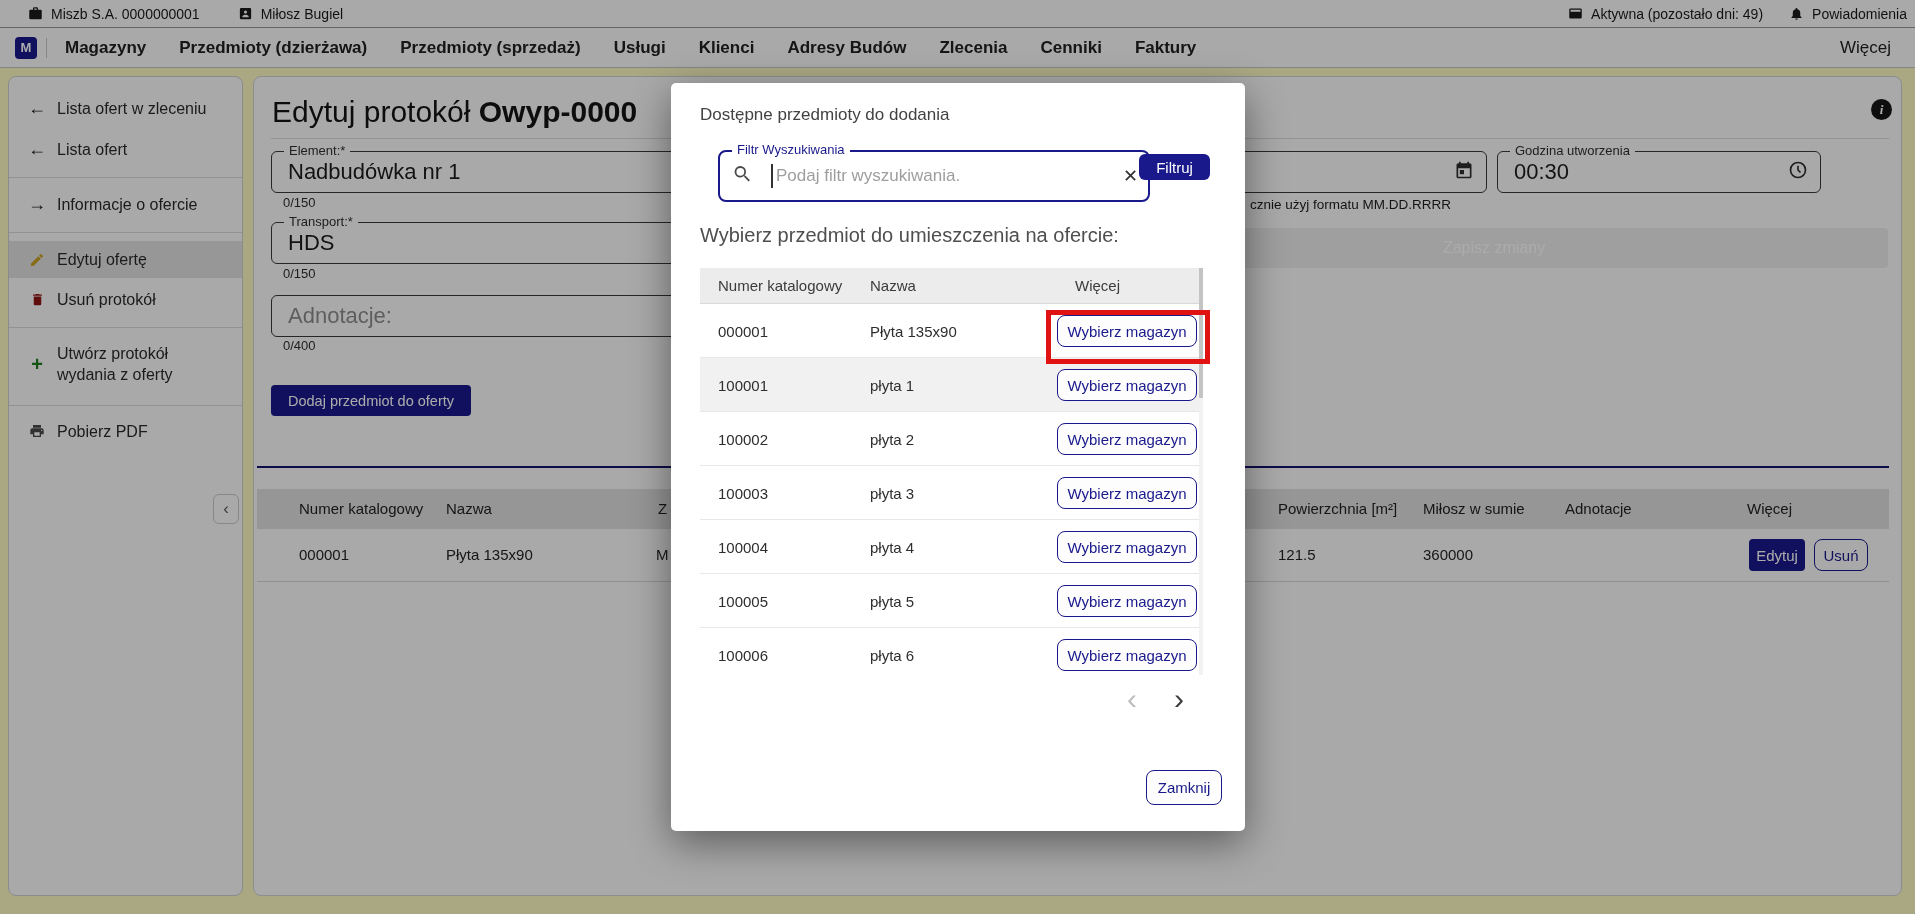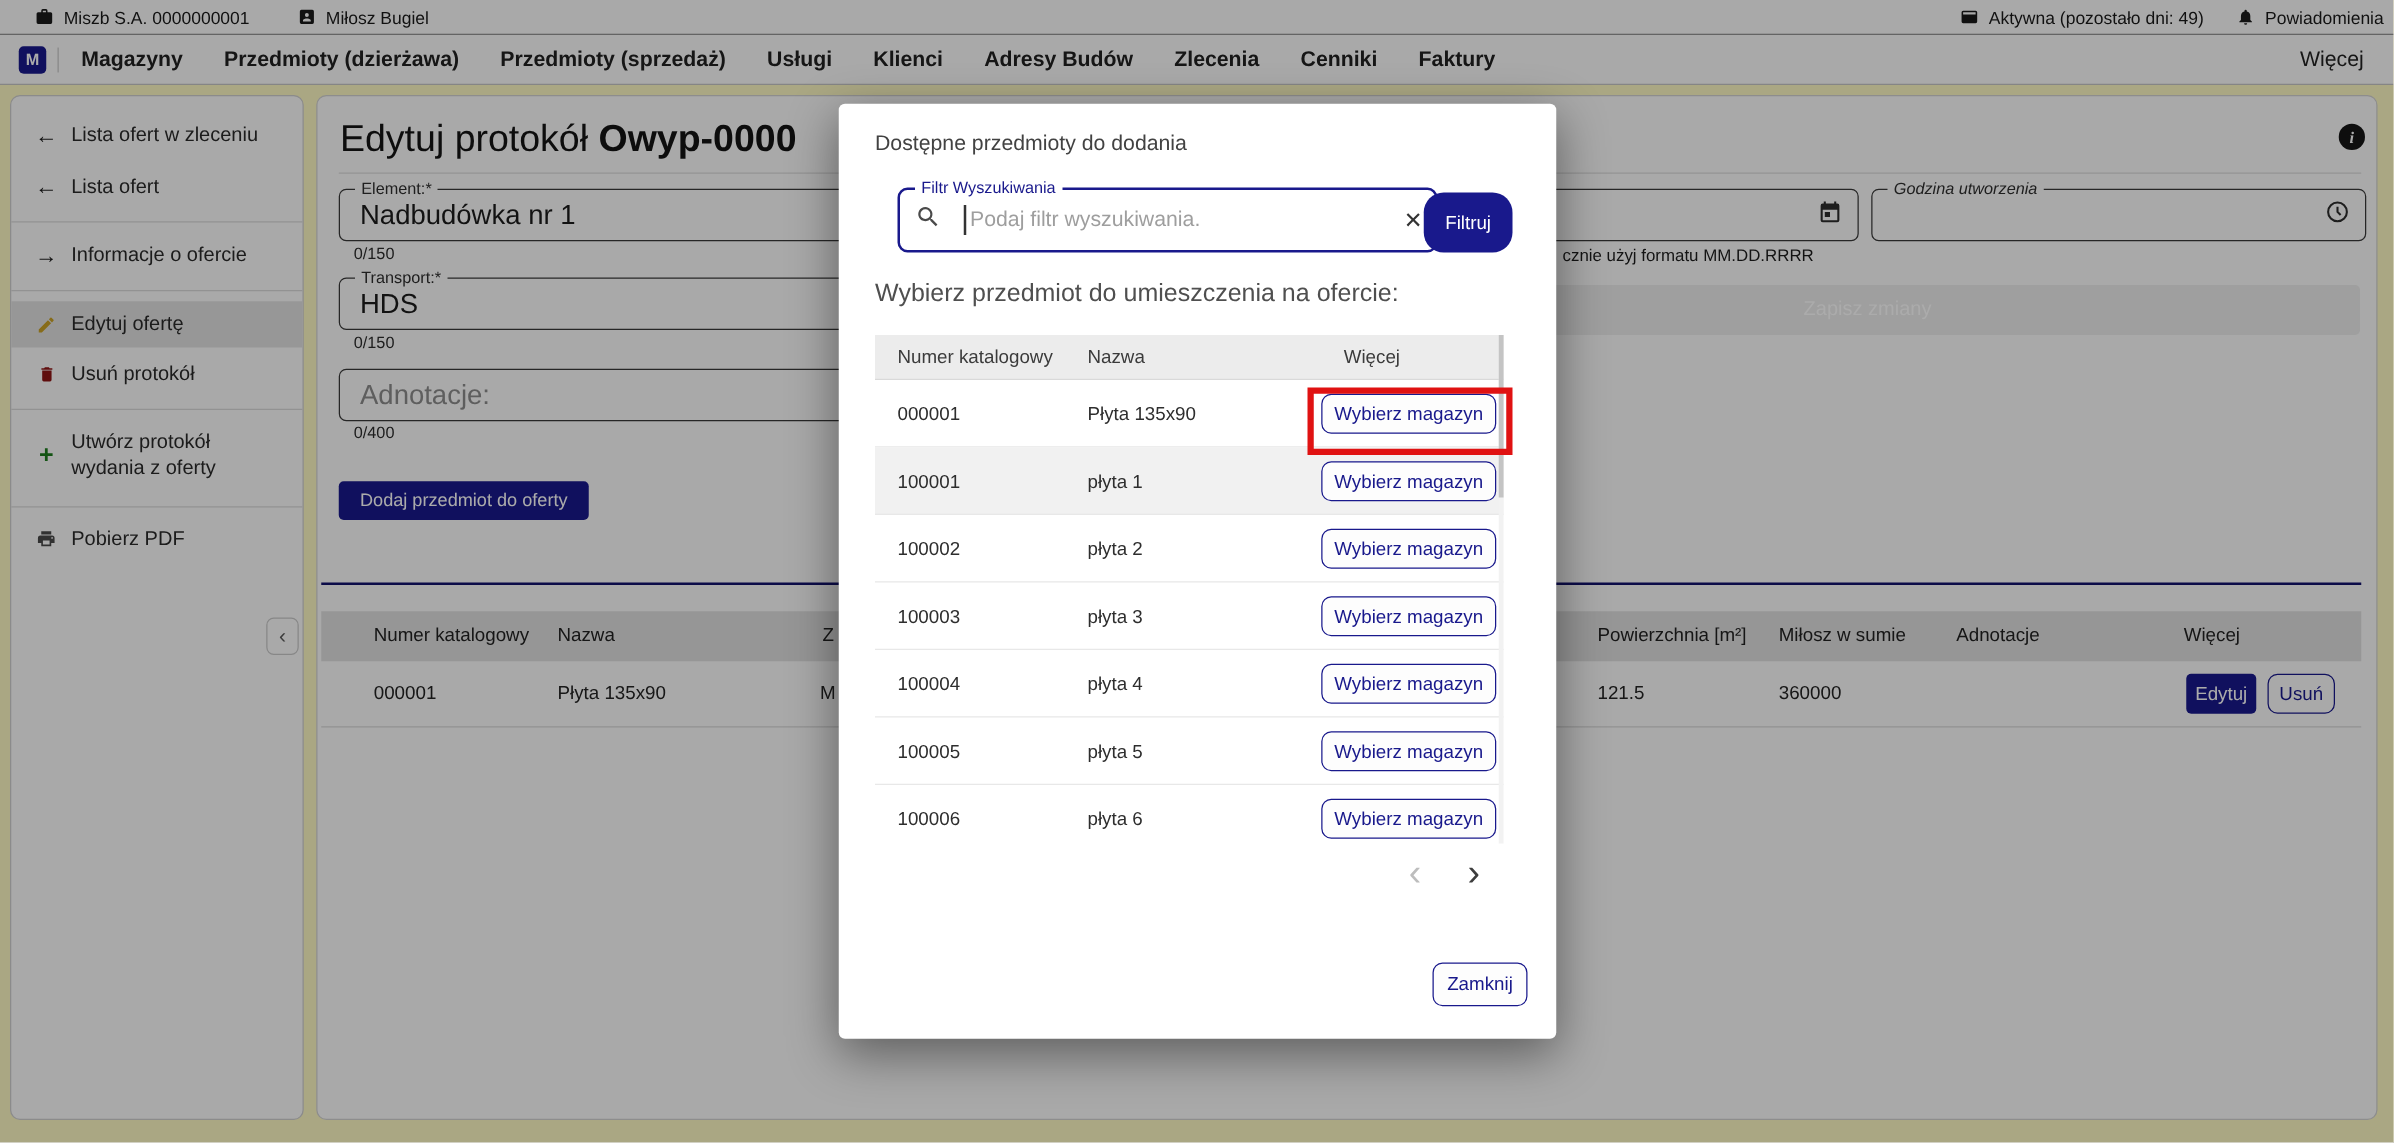--- a/index.html
+++ b/index.html
@@ -74,21 +74,21 @@
     box-shadow:0 12px 40px rgba(0,0,0,0.45);z-index:60;}
   .modal-title{position:absolute;left:29px;top:22px;font-size:17px;color:#424242;}
   .mfset{position:absolute;left:47px;top:67px;width:432px;height:52px;border:2px solid #19198c;border-radius:8px;box-sizing:border-box;}
   .mfset .legend{position:absolute;top:-10px;left:12px;background:#fff;padding:0 5px;font-size:13px;color:#19198c;white-space:nowrap;}
   .mfset .search-ic{position:absolute;left:12px;top:50%;transform:translateY(-50%);}
   .mfset .caret{position:absolute;left:51px;top:12px;width:1.5px;height:24px;background:#333;}
   .mfset input{position:absolute;left:56px;top:0;height:100%;width:300px;border:none;outline:none;background:transparent;
     font-size:17px;color:#1c1c1c;font-family:"Liberation Sans",sans-serif;padding:0;}
   .mfset input::placeholder{color:#9e9e9e;opacity:1;}
   .mfset .clear-x{position:absolute;right:10px;top:50%;transform:translateY(-50%);font-size:18px;color:#333;cursor:pointer;}
-  .filtruj{position:absolute;left:468px;top:71px;width:71px;height:48px;font-size:15px;border-radius:16px;}
+  .filtruj{position:absolute;left:468px;top:71px;width:71px;height:26px;font-size:15px;border-radius:6px;}
   .msub{position:absolute;left:29px;top:141px;font-size:20px;color:#4f4f4f;}
   .mtable{position:absolute;left:29px;top:185px;width:503px;height:407px;overflow:hidden;}
   .mthead{position:relative;height:35px;background:#ececec;border-bottom:1px solid #d9d9d9;font-size:15px;color:#3b3b3b;}
   .mthead span{position:absolute;top:9px;white-space:nowrap;}
   .mrow{position:relative;height:54px;border-bottom:1px solid #e8e8e8;font-size:15px;color:#2e2e2e;box-sizing:border-box;}
   .mrow .c1{position:absolute;left:18px;top:19px;}
   .mrow .c2{position:absolute;left:170px;top:19px;}
   .mrow .wbtn{position:absolute;left:357px;top:11px;width:140px;height:32px;font-size:15px;}
   .mrow.shaded{background:#f1f1f1;}
   .mscroll{position:absolute;left:499px;top:0;width:4px;height:407px;background:#f2f2f2;}
@@ -221,22 +221,23 @@
 
   <div class="fset" style="left:957px;top:151px;width:530px;height:42px;">
     <span class="ficon">
       <svg width="20" height="20" viewBox="0 0 24 24" fill="#2d2d2d">
           <path d="M19 4h-1V2h-2v2H8V2H6v2H5a2 2 0 0 0-2 2v14a2 2 0 0 0 2 2h14a2 2 0 0 0 2-2V6a2 2 0 0 0-2-2zm0 16H5V10h14v10zM7 12h5v5H7z"></path>
         </svg>
     </span>
   </div>
   <div class="hint">cznie użyj formatu MM.DD.RRRR</div>
 
-  <div class="fset" style="left:1497px;top:151px;width:396px;height:42px;font-style:italic;">
+  <div class="fset" style="left:1497px;top:151px;width:324px;height:42px;">
     <span class="legend" style="background:#fdfdfd;">Godzina utworzenia</span>
+    <span class="fval">00:30</span>
     <span class="ficon">
       <svg width="20" height="20" viewBox="0 0 24 24" fill="none" stroke="#2d2d2d" stroke-width="2">
           <circle cx="12" cy="12" r="9"></circle>
           <path d="M12 7v5l3 3"></path>
         </svg>
     </span>
   </div>
 
   <div class="fset" style="left:271px;top:222px;width:861px;height:42px;">
     <span class="legend">Transport:*</span>

